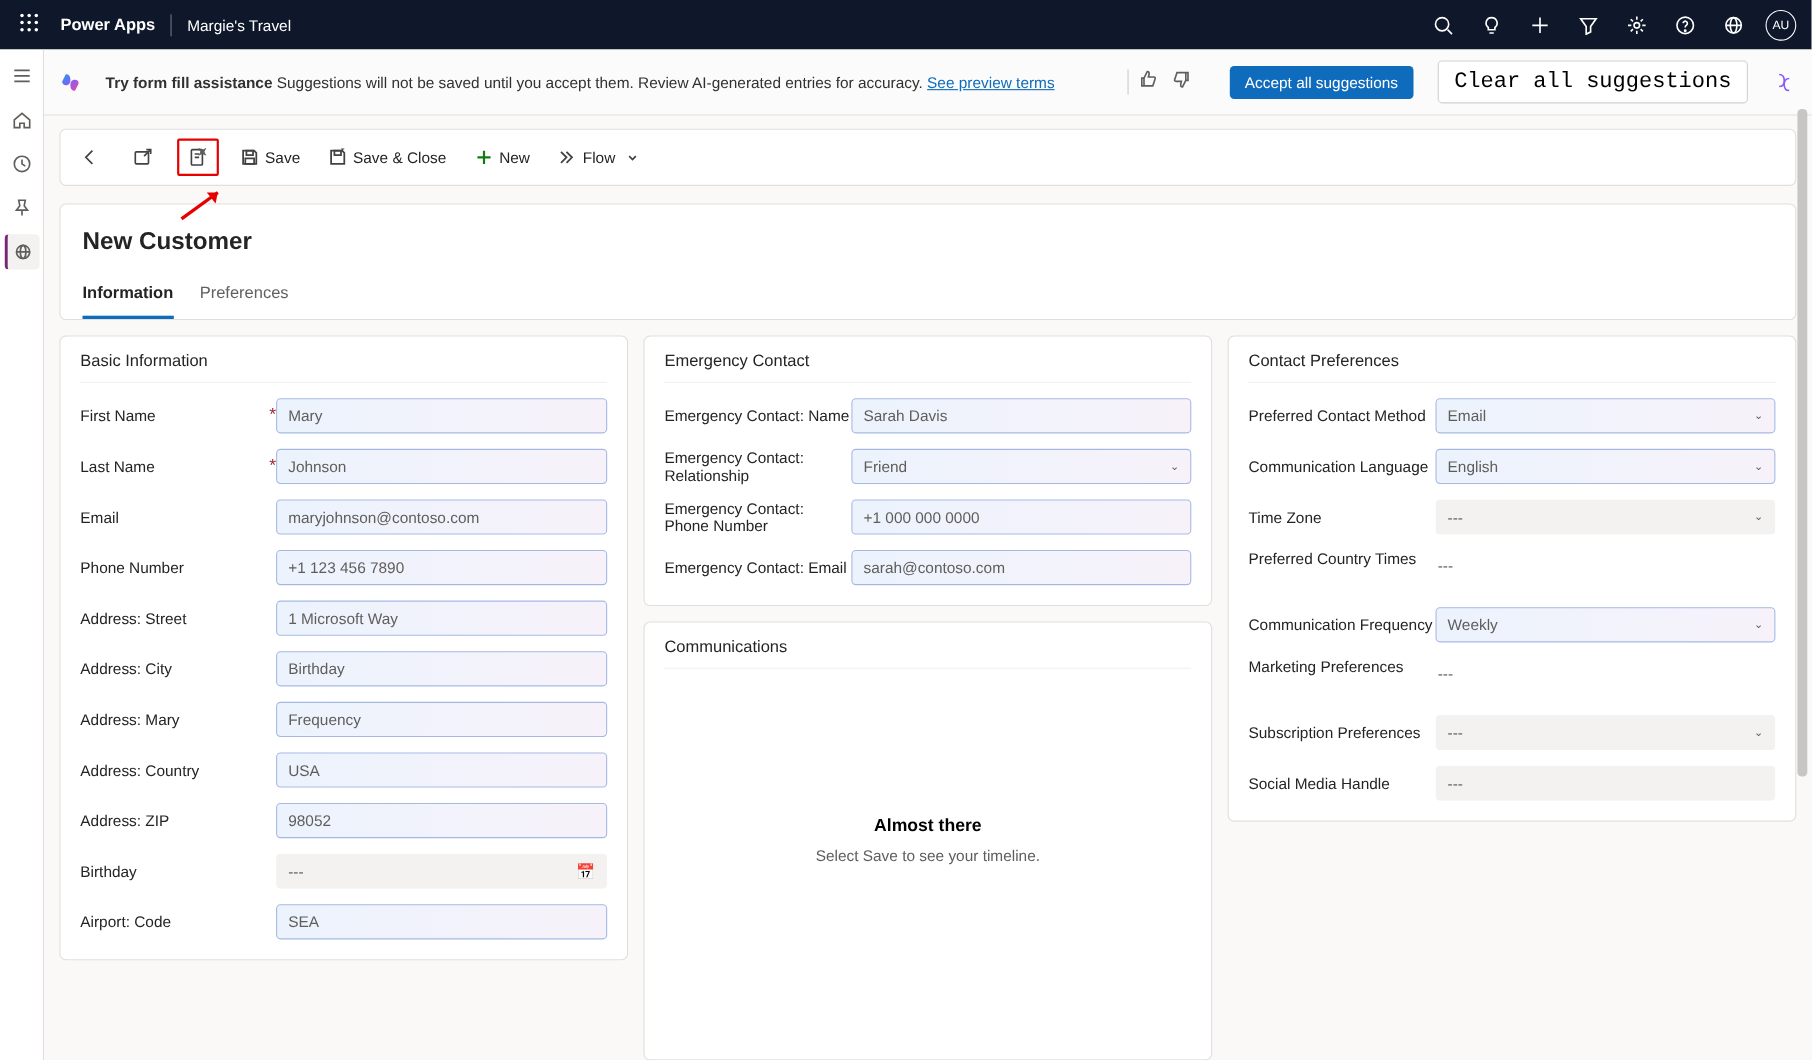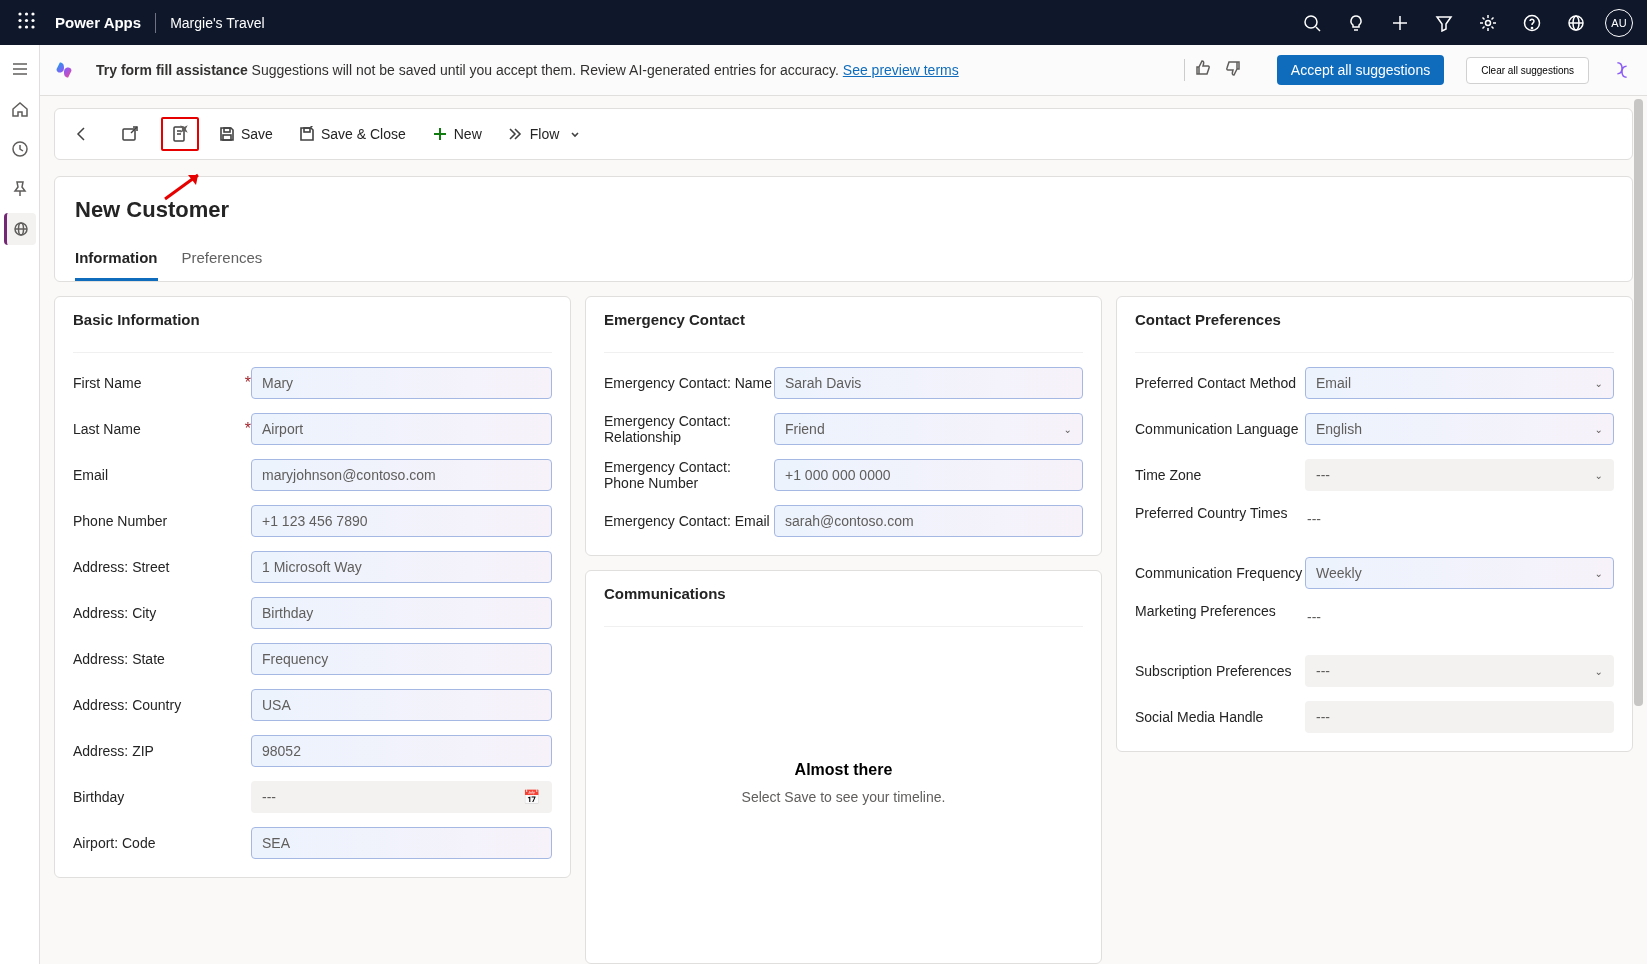--- a/index.html
+++ b/index.html
@@ -41,21 +41,21 @@
   padding: 10px 14px;
   display: flex; align-items: center; gap: 22px;
 }
 .copilot-badge { width: 20px; height: 20px; }
 .suggestion-text { font-size: 14px; color: #323130; flex: 1; }
 .suggestion-text b { font-weight: 600; }
 .suggestion-link { color: #0f6cbd; text-decoration: underline; }
 .thumbs { display: flex; gap: 6px; padding: 0 6px; margin: 0 4px; border-left:1px solid #ccc; }
 .thumbs span { cursor: pointer; padding: 0 3px; }
 .btn-primary { background: #0f6cbd; color: #fff; border: none; border-radius: 4px; padding: 7px 14px; font-size: 14px; cursor: pointer; }
-.btn-secondary { background: #fff; border: 1px solid #d1d1d1; border-radius: 4px; padding: 7px 14px; font-size: 10px; cursor: pointer; }
+.btn-secondary { background: #fff; border: 1px solid #d1d1d1; border-radius: 4px; padding: 7px 14px; font-size: 20px; cursor: pointer; font-family: Liberation Mono, monospace; }
 .copilot-side-icon { width: 22px; cursor:pointer; }
 
 
 .page-body { padding: 12px 14px 0 14px; flex: 1; overflow-y: auto; display: flex; flex-direction: column; min-height: 0; }
 .command-bar { background: #fff; border: 1px solid #e1dfdd; border-radius: 6px; padding: 8px 10px; display: flex; align-items: center; gap: 14px; margin-bottom: 16px; }
 .cmd-icon-btn { padding: 6px 8px; cursor: pointer; display:flex; align-items:center; }
 .cmd-icon-btn svg { stroke: #424242; fill: none; stroke-width: 1.5; }
 .highlighted-cmd { border: 2.5px solid #e60000; border-radius: 2px; }
 .cmd-btn { display: flex; align-items: center; gap: 6px; font-size: 14px; color: #242424; cursor: pointer; padding: 4px 6px; }
 .cmd-btn svg { stroke: #424242; fill: none; stroke-width: 1.6; }
@@ -68,21 +68,21 @@
 .record-header { background: #fff; border: 1px solid #e1dfdd; border-radius: 6px; padding: 20px 20px 0 20px; margin-bottom: 14px; }
 .record-title { font-size: 22px; font-weight: 600; color: #242424; margin-bottom: 26px; }
 .tabs { display: flex; gap: 24px; }
 .tab { font-size: 15px; color: #616161; padding-bottom: 12px; cursor: pointer; border-bottom: 3px solid transparent; }
 .tab.active { color: #242424; font-weight: 600; border-bottom-color: #0f6cbd; }
 
 
 .columns { display: flex; gap: 14px; flex:1; min-height: 0; }
 .col { flex: 1; display: flex; flex-direction: column; gap: 14px; min-width:0; }
 .card { background: #fff; border: 1px solid #e1dfdd; border-radius: 6px; padding: 14px 18px 18px 18px; }
-.card-title { font-size: 15px; font-weight: 700; color: #242424; padding-bottom: 24px; border-bottom: 1px solid #f0f0f0; margin-bottom: 14px; }
+.card-title { font-size: 15px; font-weight: 400; color: #242424; padding-bottom: 10px; border-bottom: 1px solid #f0f0f0; margin-bottom: 14px; }
 
 .field-row { display: flex; align-items: center; margin-bottom: 14px; }
 .field-row:last-child { margin-bottom: 0; }
 .field-label { width: 170px; font-size: 14px; color: #242424; flex-shrink: 0; }
 .req-star { color: #a4262c; margin-left: 4px; vertical-align: top;}
 .field-input {
   flex: 1;
   height: 32px;
   border: 1px solid #a4b8e3;
   background: linear-gradient(90deg, #ecf3fd 0%, #f7f2fa 100%);
@@ -324,21 +324,21 @@
               <div class="field-input">
                   <span>Mary</span>
                 </div>
             </div>
             <div class="field-row">
               <div class="label-req-wrap">
                   <span class="field-label" style="width:auto; flex:1;">Last Name</span>
                   <span class="req-star">*</span>
                 </div>
               <div class="field-input">
-                  <span>Airport</span>
+                  <span>Johnson</span>
                 </div>
             </div>
             <div class="field-row">
                 <span class="field-label" style="width:178px">Email</span>
                 <div class="field-input">
                   <span>maryjohnson@contoso.com</span>
                 </div>
               </div>
             <div class="field-row">
                 <span class="field-label" style="width:178px">Phone Number</span>
@@ -352,21 +352,21 @@
                   <span>1 Microsoft Way</span>
                 </div>
               </div>
             <div class="field-row">
                 <span class="field-label" style="width:178px">Address: City</span>
                 <div class="field-input">
                   <span>Birthday</span>
                 </div>
               </div>
             <div class="field-row">
-                <span class="field-label" style="width:178px">Address: State</span>
+                <span class="field-label" style="width:178px">Address: Mary</span>
                 <div class="field-input">
                   <span>Frequency</span>
                 </div>
               </div>
             <div class="field-row">
                 <span class="field-label" style="width:178px">Address: Country</span>
                 <div class="field-input">
                   <span>USA</span>
                 </div>
               </div>

